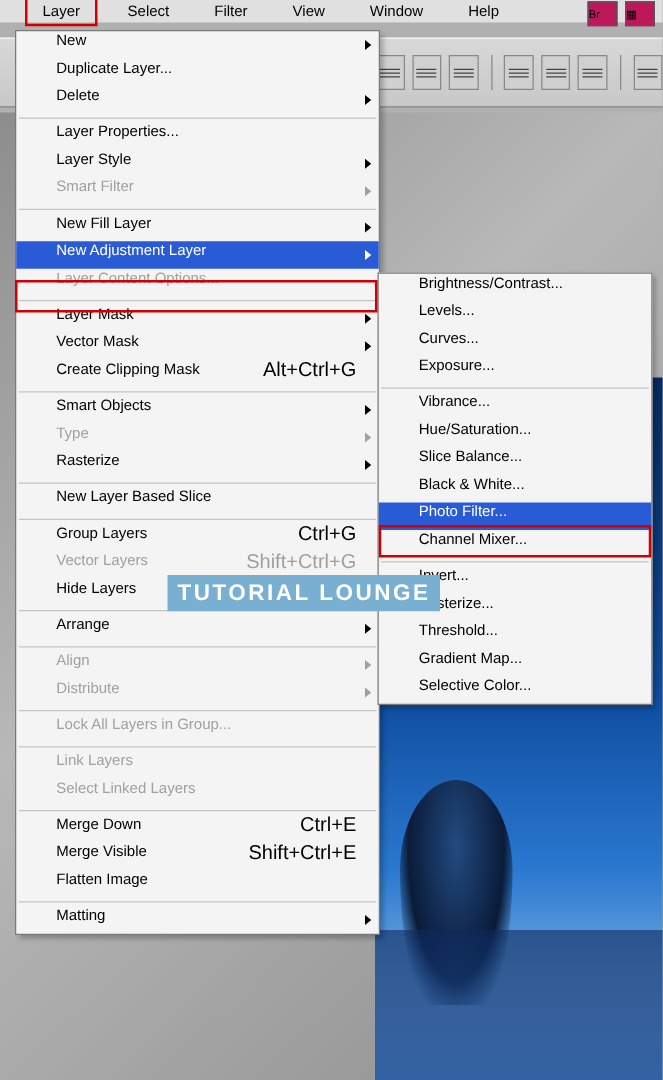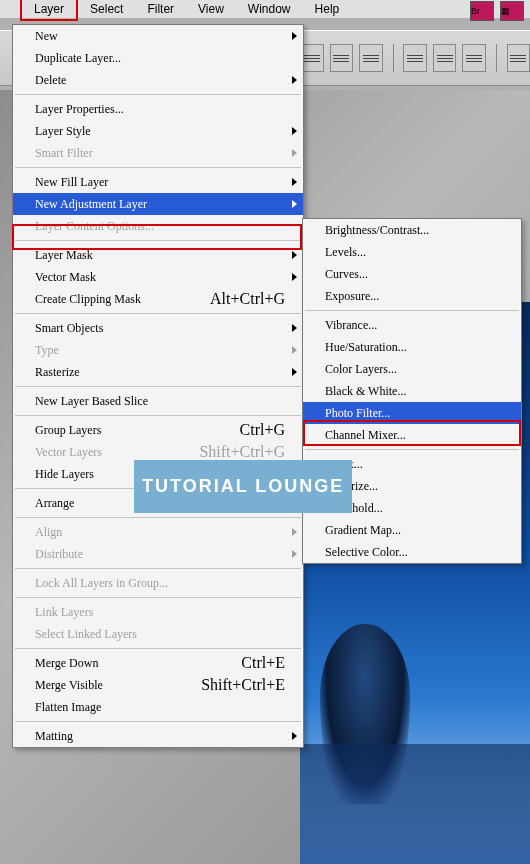--- a/index.html
+++ b/index.html
@@ -1,18 +1,18 @@
 <!DOCTYPE html>
 <html><head>
 <meta charset="utf-8">
 <style>
   html,body{margin:0;padding:0;width:530px;height:864px;overflow:hidden;
     font-family:Tahoma,Arial,sans-serif;font-size:12px;background:#b0b0b0;}
   .menubar{position:absolute;left:0;top:0;right:0;height:18px;background:#e0e0e0;
-    display:flex;align-items:center;padding-left:20px;gap:0;}
+    display:flex;align-items:center;padding-left:20px;gap:12px;}
   .menubar .mitem{padding:3px 12px;cursor:default;}
   .menubar .mitem.active{border:2px solid #d00000;}
   .mbicons{position:absolute;right:0;top:0;height:22px;display:flex;gap:6px;
     align-items:center;padding-right:6px;}
   .mbicons span{display:inline-block;width:22px;height:18px;border:1px solid #555;
     background:#be185d;font-size:9px;line-height:18px;}
   .toolbar2{position:absolute;left:0;top:30px;right:0;height:54px;
     background:linear-gradient(#d8d8d8,#c8c8c8);border-top:1px solid #fff;
     border-bottom:1px solid #888;padding-left:300px;display:flex;
     align-items:center;gap:6px;}
@@ -23,29 +23,29 @@
   .sep{width:1px;height:28px;background:#888;margin:0 4px;}
   .canvasbg{position:absolute;left:0;top:90px;right:0;bottom:0;
     background:linear-gradient(135deg,#8d8d8d 0%,#b8b8b8 40%,#8d8d8d 100%);}
   .photo{position:absolute;right:0;top:212px;bottom:0;left:300px;
     background:linear-gradient(180deg,#062a5e 0%,#0b3a7a 25%,#0e4da0 45%,#2a78d0 70%,#6fa8e0 85%,#a7c8f0 100%);}
   .reflect{position:absolute;left:0;right:0;bottom:0;height:120px;
     background:linear-gradient(180deg,rgba(13,40,90,.6),rgba(30,80,150,.85));}
   .figure{position:absolute;right:120px;bottom:60px;width:90px;height:180px;
     background:radial-gradient(ellipse at 50% 30%,#224a80 0%,#0a1b38 60%,rgba(0,0,0,0) 80%);
     border-radius:50% 50% 30% 30%/40% 40% 60% 60%;}
-  .watermark{position:absolute;left:134px;top:460px;padding:16px 8px;
+  .watermark{position:absolute;left:134px;top:460px;padding:4px 8px;
     background:#79b0d1;color:#fff;font-size:18px;font-weight:bold;
     letter-spacing:2px;z-index:10;}
   .menu{position:absolute;background:#f4f4f4;border:1px solid #7a7a7a;
     box-shadow:3px 3px 4px rgba(0,0,0,.25);}
   .menu1{left:12px;top:24px;width:290px;}
   .menu2{left:302px;top:218px;width:218px;}
-  .mi{display:flex;align-items:center;height:22px;padding:0 18px 0 22px;
-    position:relative;color:#000;font-family:Liberation Serif, serif;}
+  .mi{display:flex;align-items:flex-start;height:22px;padding:0 18px 0 32px;
+    position:relative;color:#000;}
   .mi.disabled{color:#a0a0a0;}
   .mi.sel{background:#2a5bd7;color:#fff;}
   .mi .lbl{flex:1;white-space:nowrap;}
   .mi .sc{color:inherit;font-size:16px;}
   .mi .arrow{position:absolute;right:6px;top:7px;width:0;height:0;
     border-top:4px solid transparent;border-bottom:4px solid transparent;
     border-left:5px solid #000;}
   .mi.disabled .arrow{border-left-color:#a0a0a0;}
   .mi.sel .arrow{border-left-color:#fff;}
   .msep{height:1px;background:#c4c4c4;margin:3px 2px;}
@@ -263,21 +263,21 @@
       <span class="lbl">Exposure...</span>
     </div>
     <div class="msep"></div>
     <div class="mi">
       <span class="lbl">Vibrance...</span>
     </div>
     <div class="mi">
       <span class="lbl">Hue/Saturation...</span>
     </div>
     <div class="mi">
-      <span class="lbl">Color Layers...</span>
+      <span class="lbl">Slice Balance...</span>
     </div>
     <div class="mi">
       <span class="lbl">Black &amp; White...</span>
     </div>
     <div class="mi sel">
       <span class="lbl">Photo Filter...</span>
     </div>
     <div class="mi">
       <span class="lbl">Channel Mixer...</span>
     </div>

